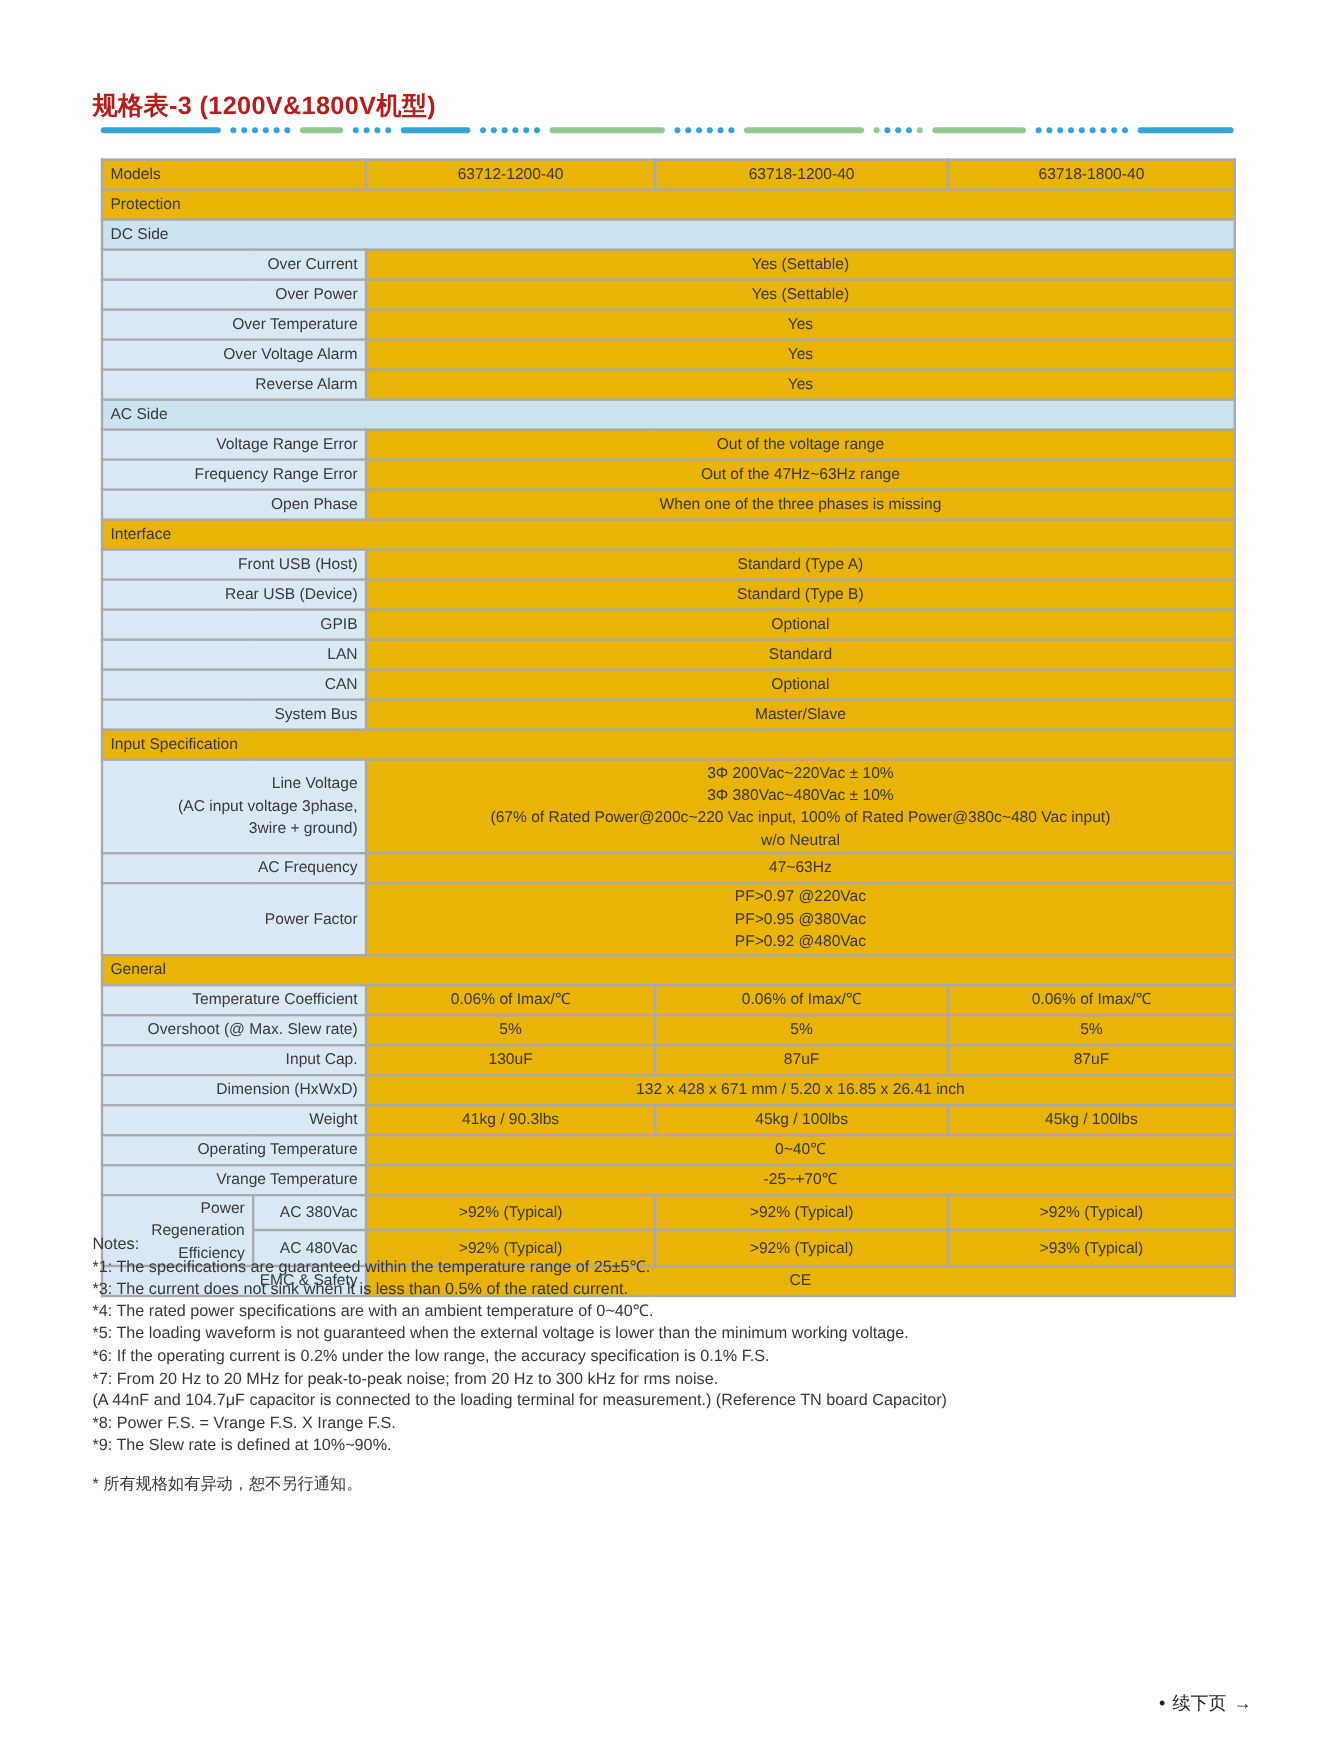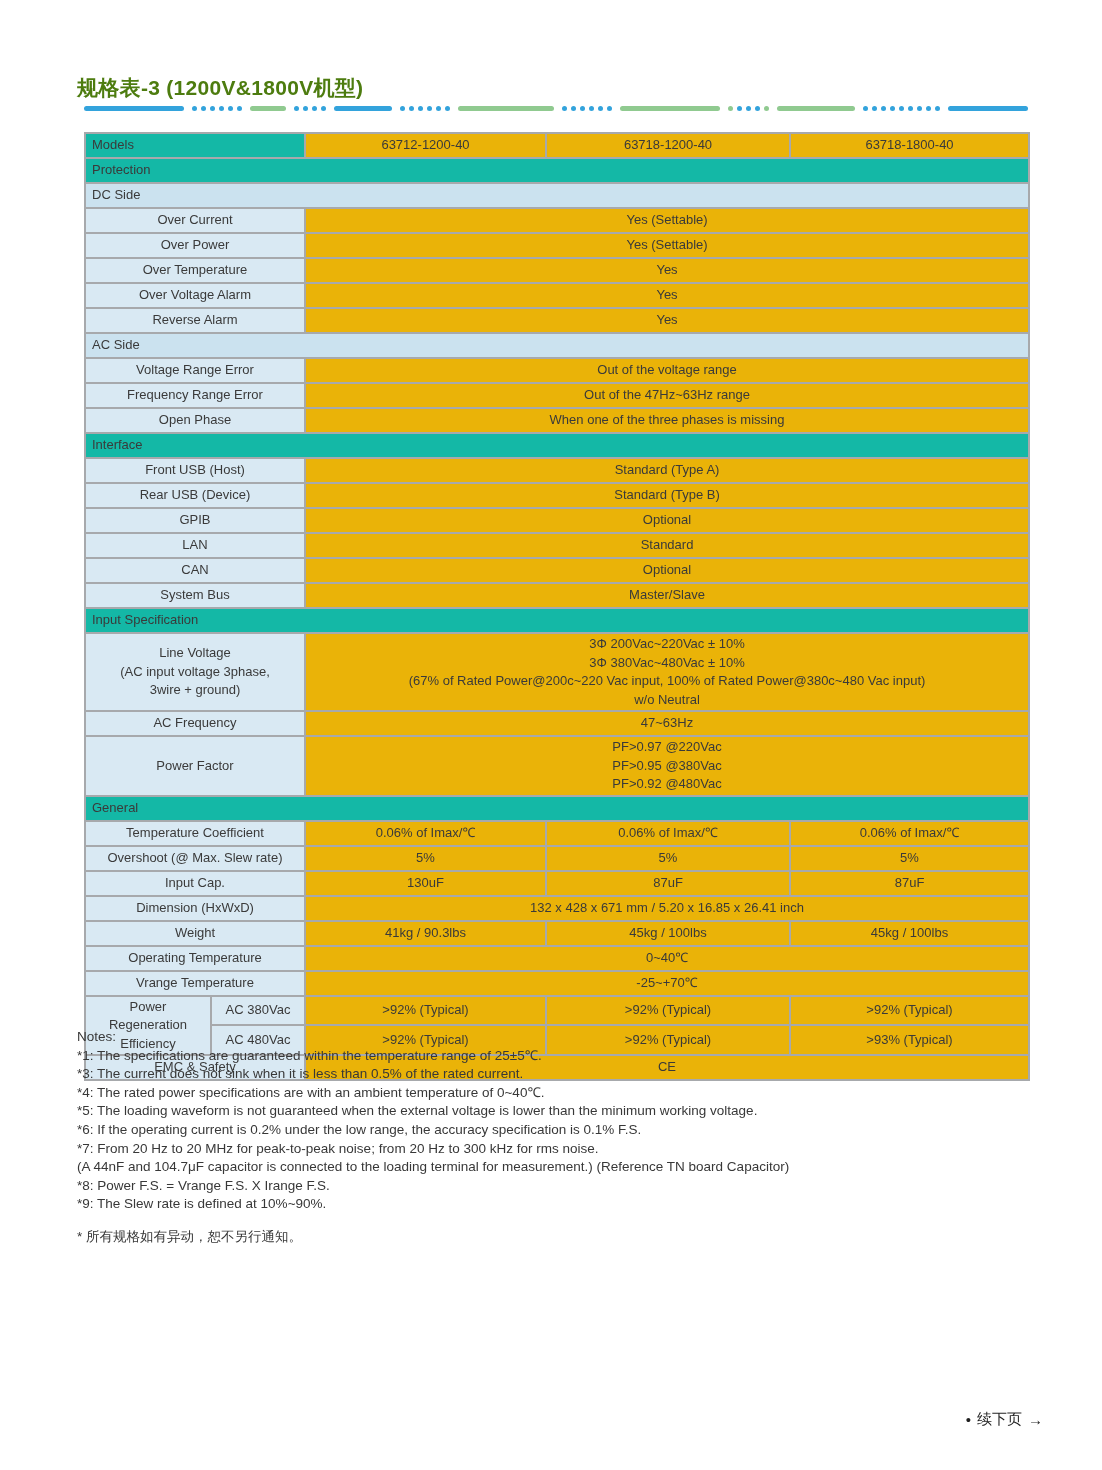--- a/index.html
+++ b/index.html
@@ -3,42 +3,42 @@
 <meta charset="utf-8">
 <style>
   html,body{margin:0;padding:0;}
   body{
     width:1102px;height:1470px;position:relative;background:#ffffff;
     font-family:"Liberation Sans", sans-serif;color:#3a3a3a;
     overflow:hidden;
   }
   .page-title{
     position:absolute;left:77px;top:74px;
-    font-size:21px;font-weight:600;color:#4d7c0f;letter-spacing:.3px;
+    font-size:21px;font-weight:600;color:#b91c1c;letter-spacing:.3px;
   }
   .decor{
     position:absolute;left:84px;top:105px;width:948px;height:6px;
     display:flex;align-items:center;gap:8px;
   }
   .deco-bar{display:inline-block;height:5px;border-radius:3px;}
   .deco-dots{display:inline-flex;gap:4px;align-items:center;}
   .deco-dot{display:inline-block;width:5px;height:5px;border-radius:50%;}
   .spec-table{
     position:absolute;left:84px;top:132px;
     border-collapse:collapse;table-layout:fixed;width:944px;
     font-size:13px;color:#3a3a3a;
   }
   .spec-table td{
     border:2px solid #a7a9ac;height:21px;padding:1px 6px;
     vertical-align:middle;line-height:18.5px;
   }
   .spec-table td.c-head{background:#9bcbe3;}
-  .spec-table td.c-section{background:#14b8a6;text-align:left;}
+  .spec-table td.c-section{background:#eab308;text-align:left;}
   .spec-table td.c-subsection{background:#cbe2ef;text-align:left;}
-  .spec-table td.c-label{background:#d9e9f3;text-align:center;}
+  .spec-table td.c-label{background:#d9e9f3;text-align:right;}
   .spec-table td.c-value{background:#eab308;text-align:center;}
   .notes{
     position:absolute;left:77px;top:1028px;width:960px;
     font-size:13.5px;line-height:18.6px;color:#383838;
   }
   .notes .disclaimer{margin-top:14px;}
   .footer-next{
     position:absolute;top:1410px;right:60px;
     font-size:15px;color:#1f1f1f;display:flex;align-items:center;gap:6px;
   }

